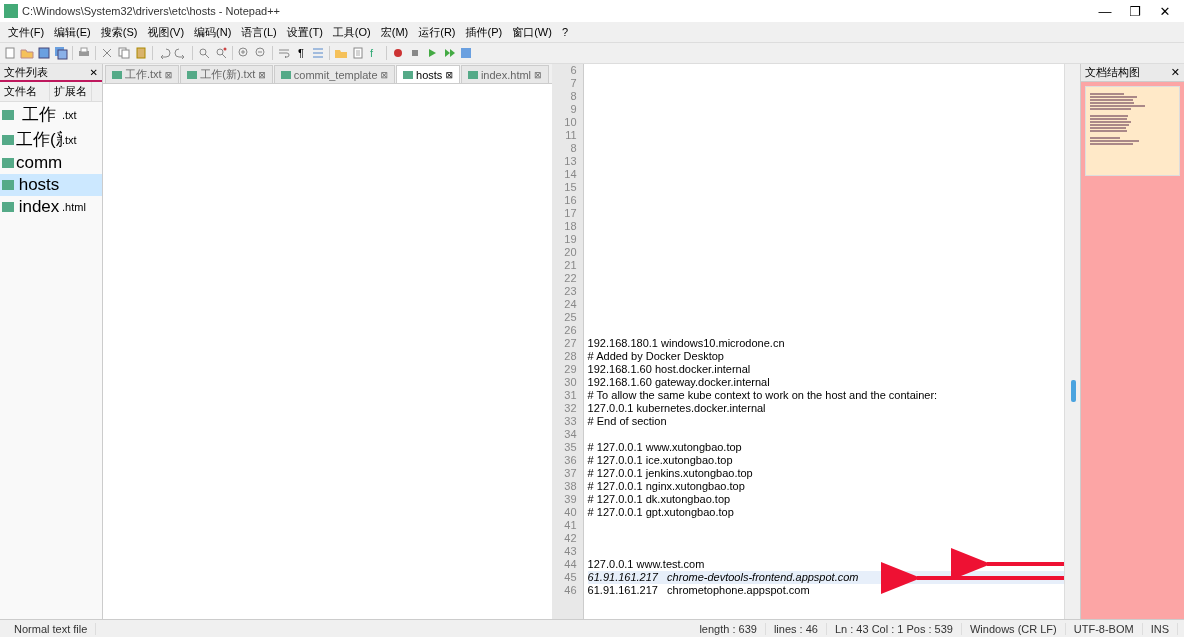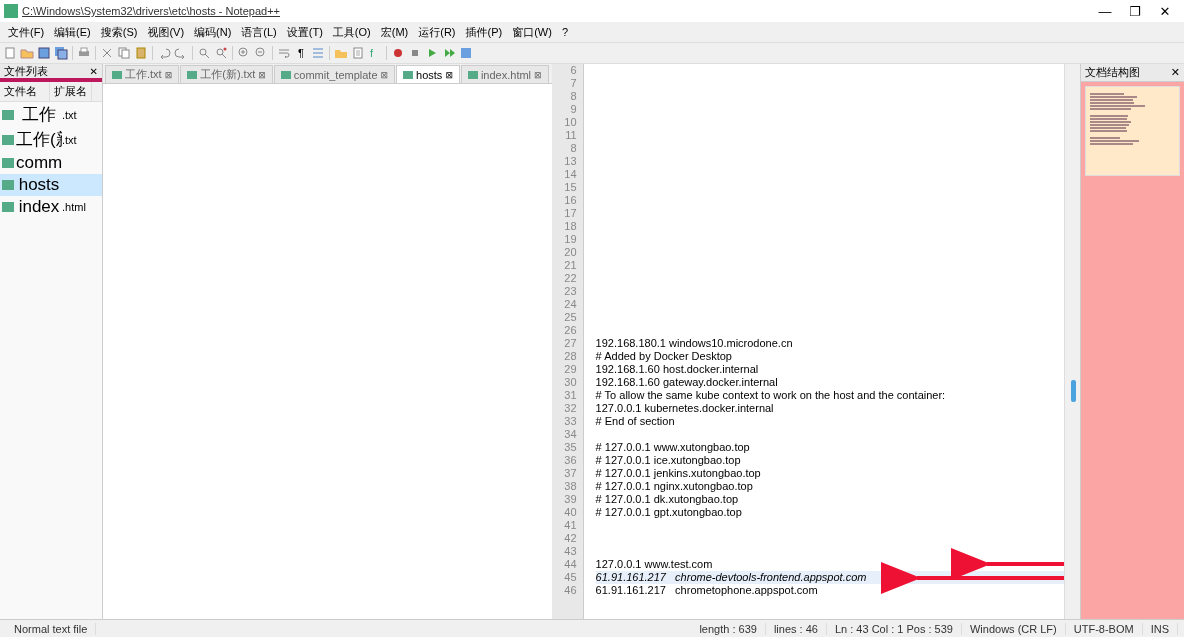--- a/index.html
+++ b/index.html
@@ -1,53 +1,53 @@
 <!DOCTYPE html>
 <html><head>
 <meta charset="utf-8">
 <style>
 * { margin: 0; padding: 0; box-sizing: border-box; font-family: "Microsoft YaHei", Tahoma, sans-serif; font-size: 11px; }
 body { background: #f0f0f0; width: 1184px; height: 637px; overflow: hidden; display: flex; flex-direction: column; }
 .title-bar { height: 22px; background: #fff; display: flex; align-items: center; padding: 0 4px; }
 .title-bar .icon { width: 14px; height: 14px; background: #4a7; margin-right: 4px; }
-.title-bar .title { flex: 1; color: #333; font-size: 11px; text-decoration: underline; }
+.title-bar .title { flex: 1; color: #333; font-size: 11px; }
 .win-controls { display: flex; gap: 0; }
 .win-btn { width: 30px; height: 20px; display: flex; align-items: center; justify-content: center; cursor: pointer; font-size: 13px; }
 .menu-bar { height: 20px; background: #f0f0f0; display: flex; align-items: center; padding: 0 4px; gap: 2px; }
 .menu-item { padding: 2px 4px; cursor: pointer; font-size: 11px; color: #000; }
 .toolbar { height: 22px; background: #f0f0f0; border-top: 1px solid #ddd; border-bottom: 1px solid #ddd; display: flex; align-items: center; padding: 0 2px; gap: 1px; }
 .tbtn { width: 16px; height: 16px; display: flex; align-items: center; justify-content: center; cursor: pointer; border-radius: 2px; }
 .tbtn svg { width: 14px; height: 14px; }
 .tb-sep { width: 1px; height: 14px; background: #ccc; margin: 0 2px; }
 
 .main-area { flex: 1; display: flex; overflow: hidden; }
 
 .sidebar-left { width: 103px; background: #f9f9f9; border-right: 1px solid #ccc; display: flex; flex-direction: column; }
-.sidebar-left .hdr { height: 18px; background: #eaeaea; border-bottom: 4px solid #be185d; display: flex; align-items: center; padding: 0 4px; font-size: 11px; justify-content: space-between; }
+.sidebar-left .hdr { height: 18px; background: #eaeaea; border-bottom: 2px solid #be185d; display: flex; align-items: center; padding: 0 4px; font-size: 11px; justify-content: space-between; }
 .sidebar-left .hdr .x { cursor: pointer; font-size: 10px; }
 .file-list-hdr { display: flex; background: #f0f0f0; border-bottom: 1px solid #ddd; }
 .file-list-hdr .col { padding: 2px 4px; font-size: 11px; border-right: 1px solid #ddd; }
 .file-list-hdr .col:first-child { width: 50px; }
 .file-row { display: flex; align-items: center; padding: 1px 2px; cursor: pointer; }
 .file-row.sel { background: #cce8ff; }
 .file-row .fi { width: 12px; height: 10px; margin-right: 2px; display: inline-block; }
 .file-row .fn { width: 46px; font-size: 17px; overflow: hidden; white-space: nowrap; text-align: center; }
 .file-row .fe { font-size: 11px; }
 
 .editor-area { flex: 1; display: flex; flex-direction: row; background: #fff; }
 .tab-bar { height: 20px; background: #f0f0f0; display: flex; align-items: flex-end; padding: 0 2px; border-bottom: 1px solid #ccc; }
 .tab { height: 18px; padding: 0 6px; display: flex; align-items: center; gap: 3px; background: #e8e8e8; border: 1px solid #ccc; border-bottom: none; margin-right: 1px; cursor: pointer; font-size: 11px; color: #666; }
 .tab.active { background: #fff; color: #000; }
 .tab .ti { width: 10px; height: 8px; background: #5a8; display: inline-block; }
 .tab .tx { font-size: 9px; cursor: pointer; }
 
 .code-wrap { flex: 1; display: flex; overflow: hidden; font-family: Consolas, "Courier New", monospace; }
 .gutter { width: 32px; background: #e8e8e8; text-align: right; padding-right: 6px; color: #888; font-size: 12px; line-height: 13px; border-right: 1px solid #ccc; }
 .gutter .ln { height: 13px; }
-.code { flex: 1; padding-left: 12px; font-size: 12px; line-height: 13px; color: #000; position: relative; white-space: pre; overflow: hidden; }
+.code { flex: 1; padding-left: 4px; font-size: 12px; line-height: 13px; color: #000; position: relative; white-space: pre; overflow: hidden; }
 .code .row { height: 13px; }
 .code .hl { background: #e7effa; width: 100%; display: inline-block; font-style: italic; }
 .arrow { position: absolute; pointer-events: none; }
 .arrow svg { overflow: visible; }
 .scrollbar-v { width: 16px; background: #f0f0f0; border-left: 1px solid #ddd; }
 
 .sidebar-right { width: 104px; background: #fca5a5; border-left: 1px solid #ccc; display: flex; flex-direction: column; }
 .sidebar-right .hdr { height: 18px; background: #eaeaea; border-bottom: 1px solid #ccc; display: flex; align-items: center; padding: 0 4px; font-size: 11px; justify-content: space-between; }
 .minimap { margin: 4px; background: #ffe9c8; border: 1px solid #ddd; height: 90px; padding: 6px 4px; }
 .mm-line { height: 2px; background: #a88; margin-bottom: 1px; }

